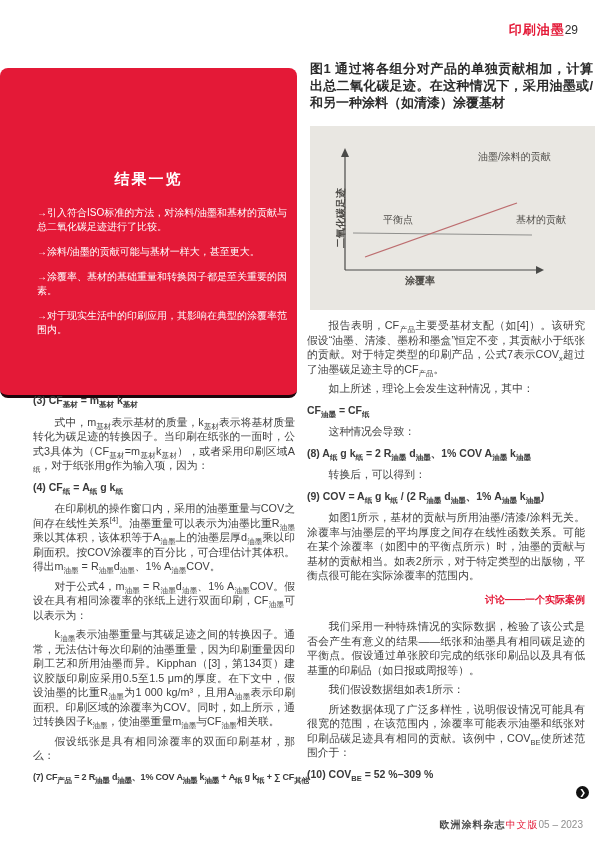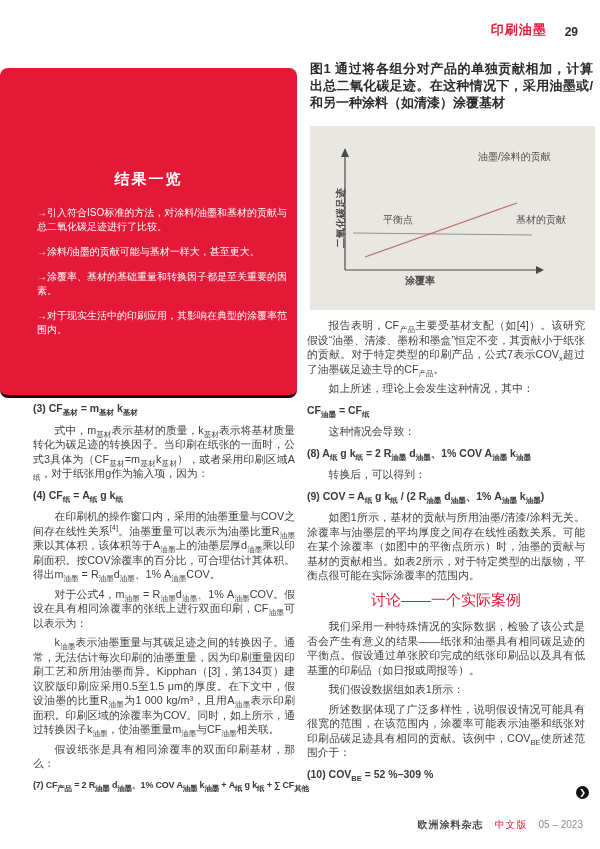--- a/index.html
+++ b/index.html
@@ -1,22 +1,22 @@
 <!DOCTYPE html>
 <html><head>
 <meta charset="utf-8">
 <style>
   html,body{margin:0;padding:0;background:#888;}
   .page{position:relative;width:600px;height:849px;background:#ffffff;overflow:hidden;
         font-family:"Liberation Sans","DejaVu Sans",sans-serif;color:#3c3c3c;}
 
   
-  .header{position:absolute;top:21px;right:22px;display:flex;gap:18px;align-items:flex-end;padding-left:11px;}
+  .header{position:absolute;top:21px;right:22px;display:flex;align-items:center;padding-left:11px;}
   .header .sec{color:#e41937;font-weight:bold;font-size:13px;letter-spacing:1px;}
-  .header .pg{font-size:12px;color:#2e2e2e;font-weight:bold;}
+  .header .pg{font-size:12px;color:#2e2e2e;font-weight:normal;}
 
   
   .resultsbox{position:absolute;left:0;top:68px;width:297px;height:330px;background:#e41937;
               border-bottom:3px solid #1c060c;color:#fff;box-sizing:border-box;border-radius:8px;}
   .resultsbox .title{margin-top:102px;text-align:center;font-size:15px;font-weight:bold;letter-spacing:2px;}
   .resultsbox .bullets{margin-top:17px;padding:0 4px 0 37px;}
   .resultsbox .b{font-size:10px;line-height:14px;margin-bottom:11px;text-align:left;}
 
   
   .caption{position:absolute;left:310px;top:60px;width:283px;font-size:13px;font-weight:bold;
@@ -27,35 +27,35 @@
   .chart svg{position:absolute;left:0;top:0;}
   .chart .lbl{position:absolute;font-size:10px;color:#4f4d49;white-space:nowrap;}
   .chart .ylab{left:24px;top:122px;transform:rotate(-90deg);transform-origin:0 0;font-weight:bold;}
   .chart .xlab{left:95px;top:148px;font-weight:bold;}
   .chart .lbl-ink{left:168px;top:24px;}
   .chart .lbl-sub{left:206px;top:87px;}
   .chart .lbl-bal{left:73px;top:87px;}
 
   
   .col{position:absolute;font-size:10.8px;line-height:14.5px;text-align:justify;color:#3f3f3f;}
-  .leftcol{left:33px;top:394px;width:262px;}
+  .leftcol{left:33px;top:386px;width:262px;}
   .rightcol{left:307px;top:318px;width:278px;}
   .col .p{text-indent:2em;margin:0 0 5px 0;}
   .col .eq{font-weight:bold;font-size:10.5px;margin:7px 0 7px 0;white-space:nowrap;text-indent:0;color:#3a3a3a;}
   .col .eq.tight{font-size:9px;letter-spacing:-0.2px;}
-  .col .h2{color:#e41937;font-weight:normal;font-size:15px;margin:10px 0 12px 0;text-indent:0;text-align:center;}
+  .col .h2{color:#e41937;font-weight:bold;font-size:10px;margin:10px 0 12px 0;text-indent:0;text-align:right;}
   sub{font-size:7.5px;line-height:0;}
   sup{font-size:7.5px;line-height:0;}
 
   
   .next{position:absolute;left:576px;top:786px;width:13px;height:13px;border-radius:50%;background:#121212;
         color:#fff;font-size:8px;line-height:13px;text-align:center;font-weight:bold;cursor:pointer;}
 
   
-  .footer{position:absolute;top:818px;right:17px;font-size:10px;display:flex;gap:11px;align-items:baseline;}
+  .footer{position:absolute;top:818px;right:17px;font-size:10px;display:flex;gap:0;align-items:baseline;}
   .footer .brand{font-weight:bold;color:#4b4b4b;letter-spacing:1px;}
   .footer .cn{font-weight:normal;color:#e41937;letter-spacing:1px;}
   .footer .issue{color:#8f8f8f;}
 </style>
 </head>
 <body>
 
 <div class="page">
 
   <div class="header">

